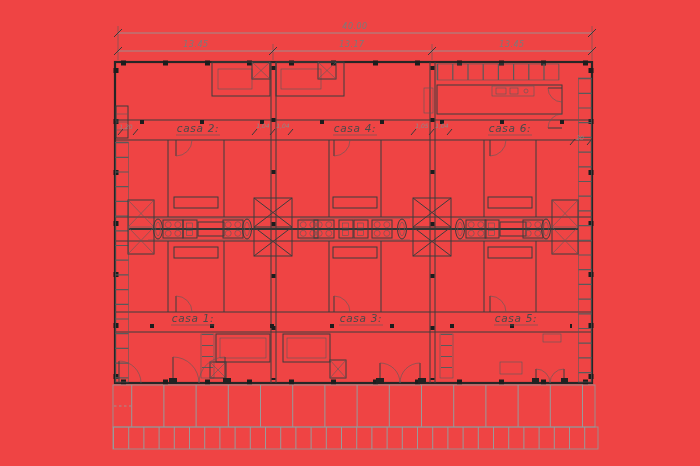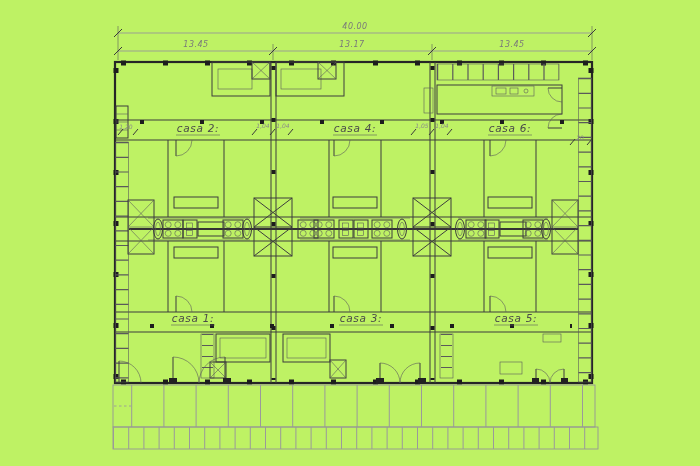--- a/index.html
+++ b/index.html
@@ -1,16 +1,16 @@
 <!DOCTYPE html>
 <html><head>
 <meta charset="utf-8">
 <style>
   html,body{margin:0;padding:0;background:#e8e8e8;}
-  .page{width:700px;height:466px;background:#bef264;position:relative;overflow:hidden;
+  .page{width:700px;height:466px;background:#ef4444;position:relative;overflow:hidden;
         font-family:"DejaVu Sans",sans-serif;}
   svg{display:block;}
   .dimtxt{font:italic 8px "DejaVu Sans",sans-serif;fill:#7a7a7a;letter-spacing:.5px;}
   .smalldim{font:italic 6px "DejaVu Sans",sans-serif;fill:#8a8a8a;}
   .casa{font:italic 10.5px "DejaVu Sans",sans-serif;font-weight:500;fill:#4a4a4a;letter-spacing:.7px;}
   .w1{stroke:#3d3d3d;stroke-width:1;fill:none;}
   .w06{stroke:#5a5a5a;stroke-width:.6;fill:none;}
   .heavy{stroke:#262626;stroke-width:2.2;fill:none;}
   .cols{stroke:#1d1d1d;fill:none;}
   .lt{stroke:#969696;stroke-width:.9;fill:none;}

